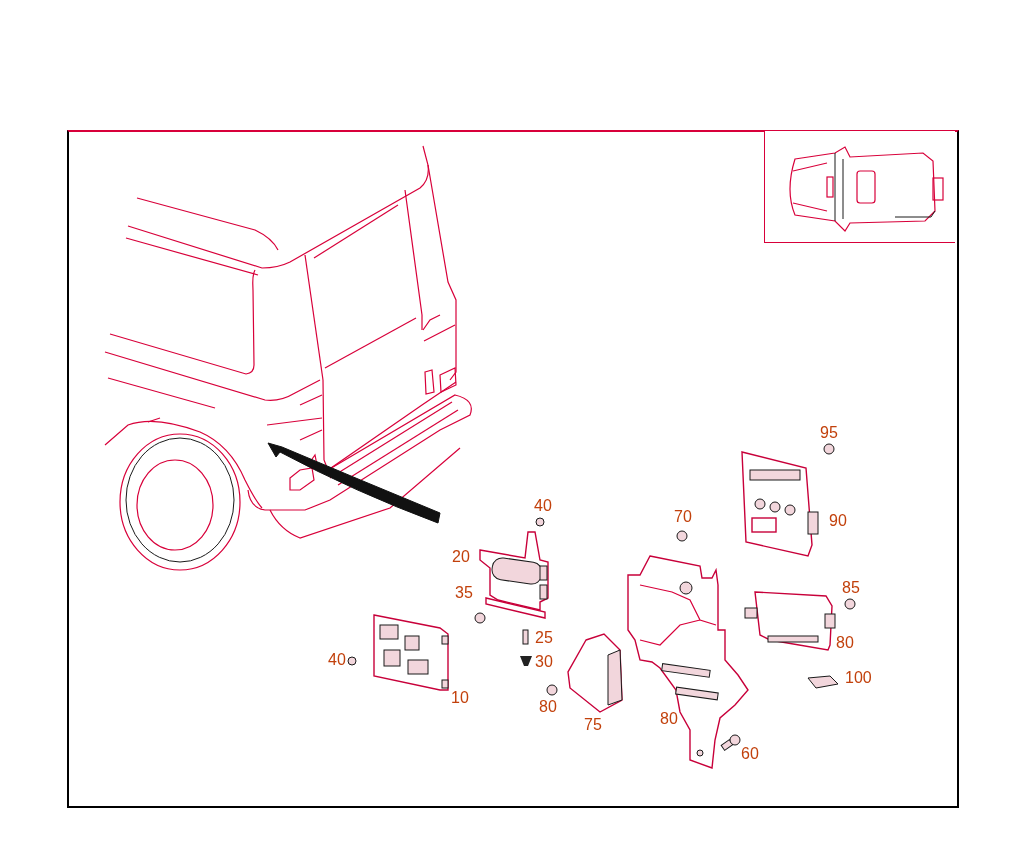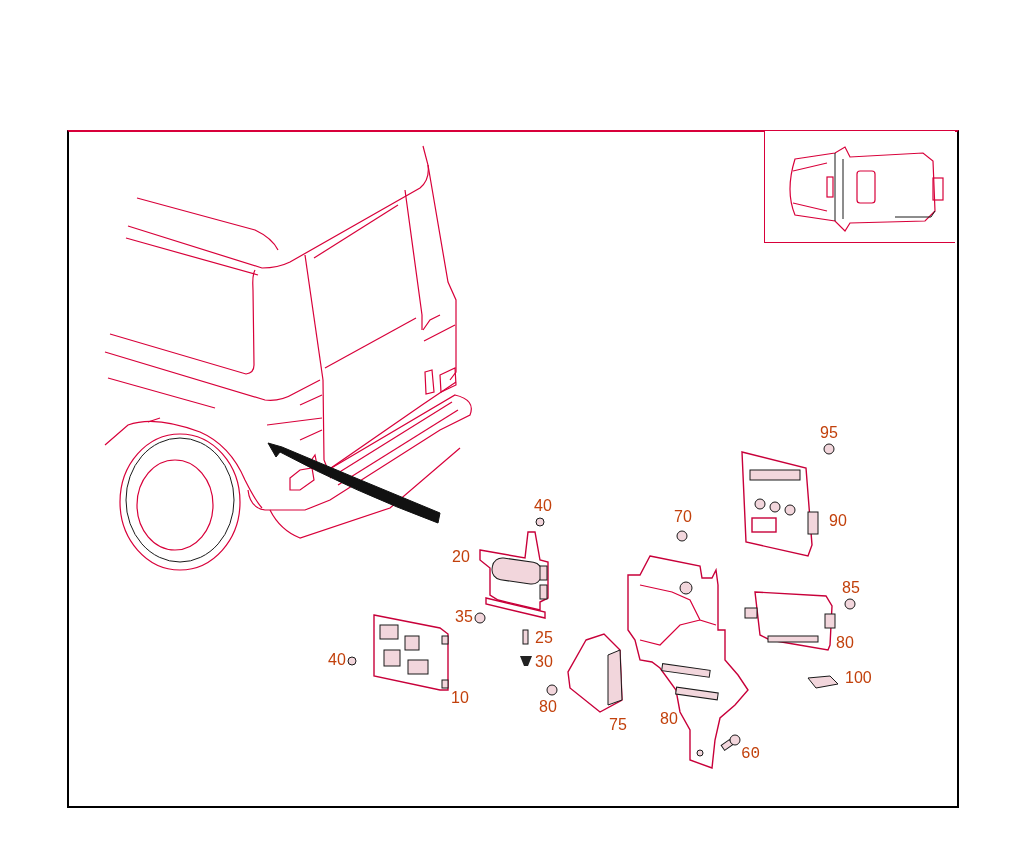--- a/index.html
+++ b/index.html
@@ -136,27 +136,27 @@
     <rect class="ln" x="62" y="46" width="6" height="20"></rect>
     <rect class="ln" x="168" y="47" width="10" height="22"></rect>
     <path class="lk" d="M130,86 L166,86 L170,80"></path>
     <path class="ln" d="M28,40 L62,32"></path>
     <path class="ln" d="M28,72 L62,80"></path>
   </svg>
 </div>
 
 <span class="lbl" style="left:534px;top:498px;">40</span>
 <span class="lbl" style="left:452px;top:549px;">20</span>
-<span class="lbl" style="left:455px;top:609px;">35</span>
+<span class="lbl" style="left:455px;top:585px;">35</span>
 <span class="lbl" style="left:535px;top:630px;">25</span>
 <span class="lbl" style="left:535px;top:654px;">30</span>
 <span class="lbl" style="left:328px;top:652px;">40</span>
 <span class="lbl" style="left:412px;top:690px;margin-left:39px;">10</span>
 <span class="lbl" style="left:539px;top:699px;">80</span>
-<span class="lbl" style="left:584px;top:717px;margin-left:25px;">75</span>
+<span class="lbl" style="left:584px;top:717px;">75</span>
 <span class="lbl" style="left:674px;top:509px;">70</span>
 <span class="lbl" style="left:660px;top:711px;">80</span>
-<span class="lbl" style="left:741px;top:746px;font-family:Liberation Mono, monospace;">60</span>
+<span class="lbl" style="left:741px;top:746px;">60</span>
 <span class="lbl" style="left:820px;top:425px;">95</span>
 <span class="lbl" style="left:829px;top:513px;text-align:right;">90</span>
 <span class="lbl" style="left:842px;top:580px;">85</span>
 <span class="lbl" style="left:836px;top:635px;">80</span>
 <span class="lbl" style="left:845px;top:670px;">100</span>
 
 </body></html>

